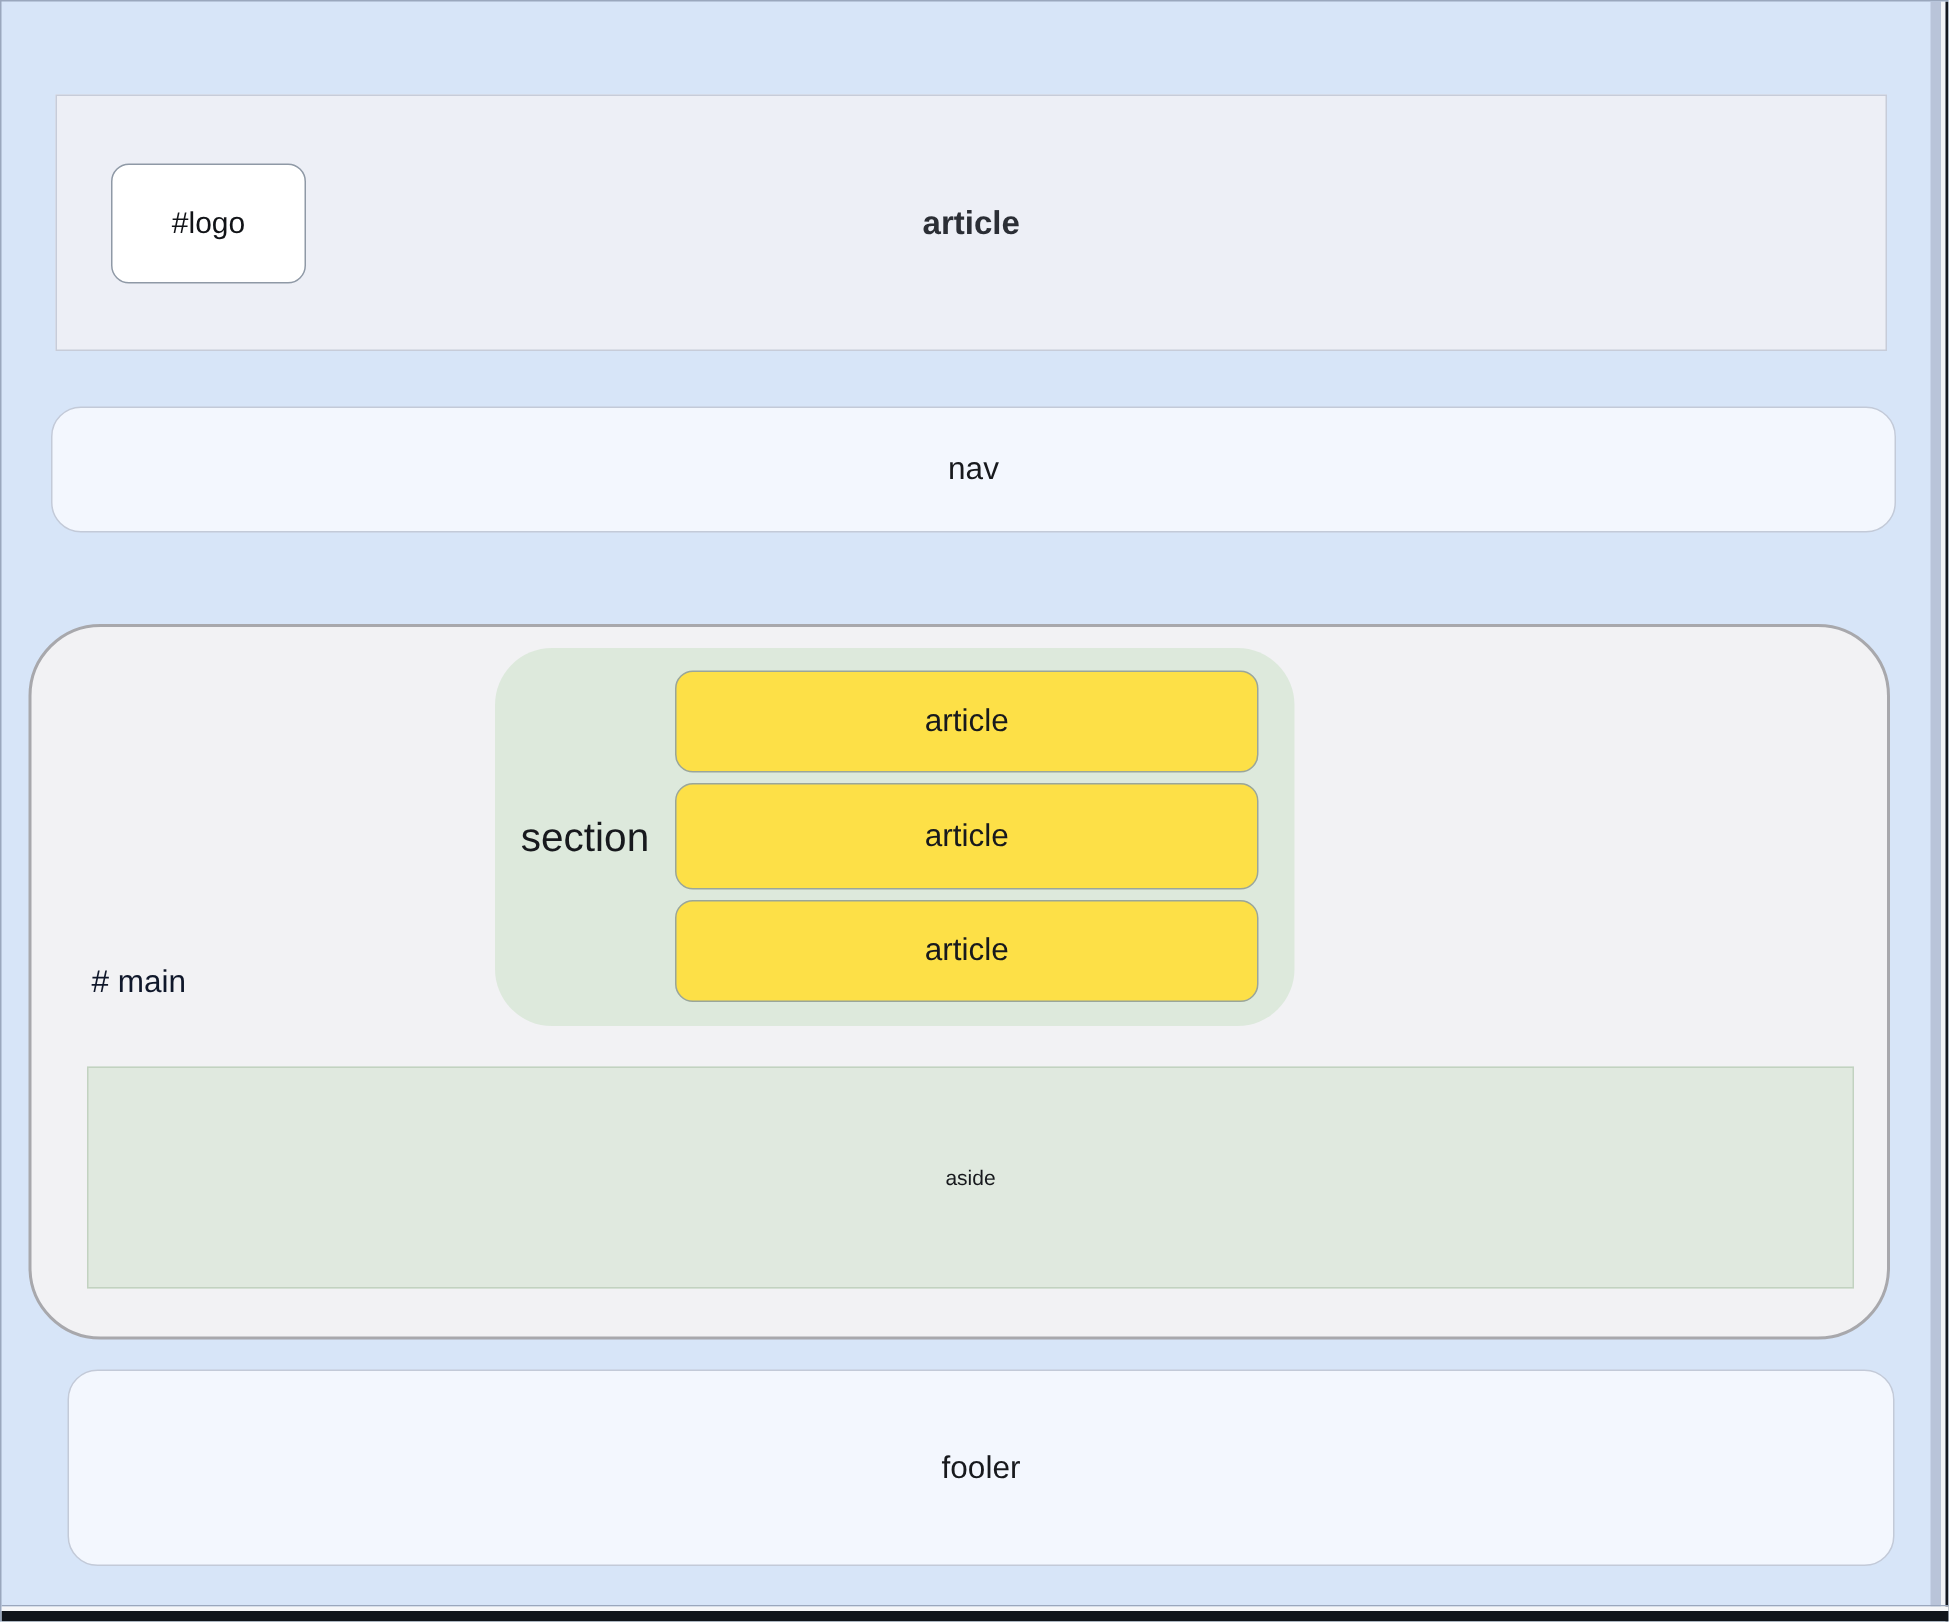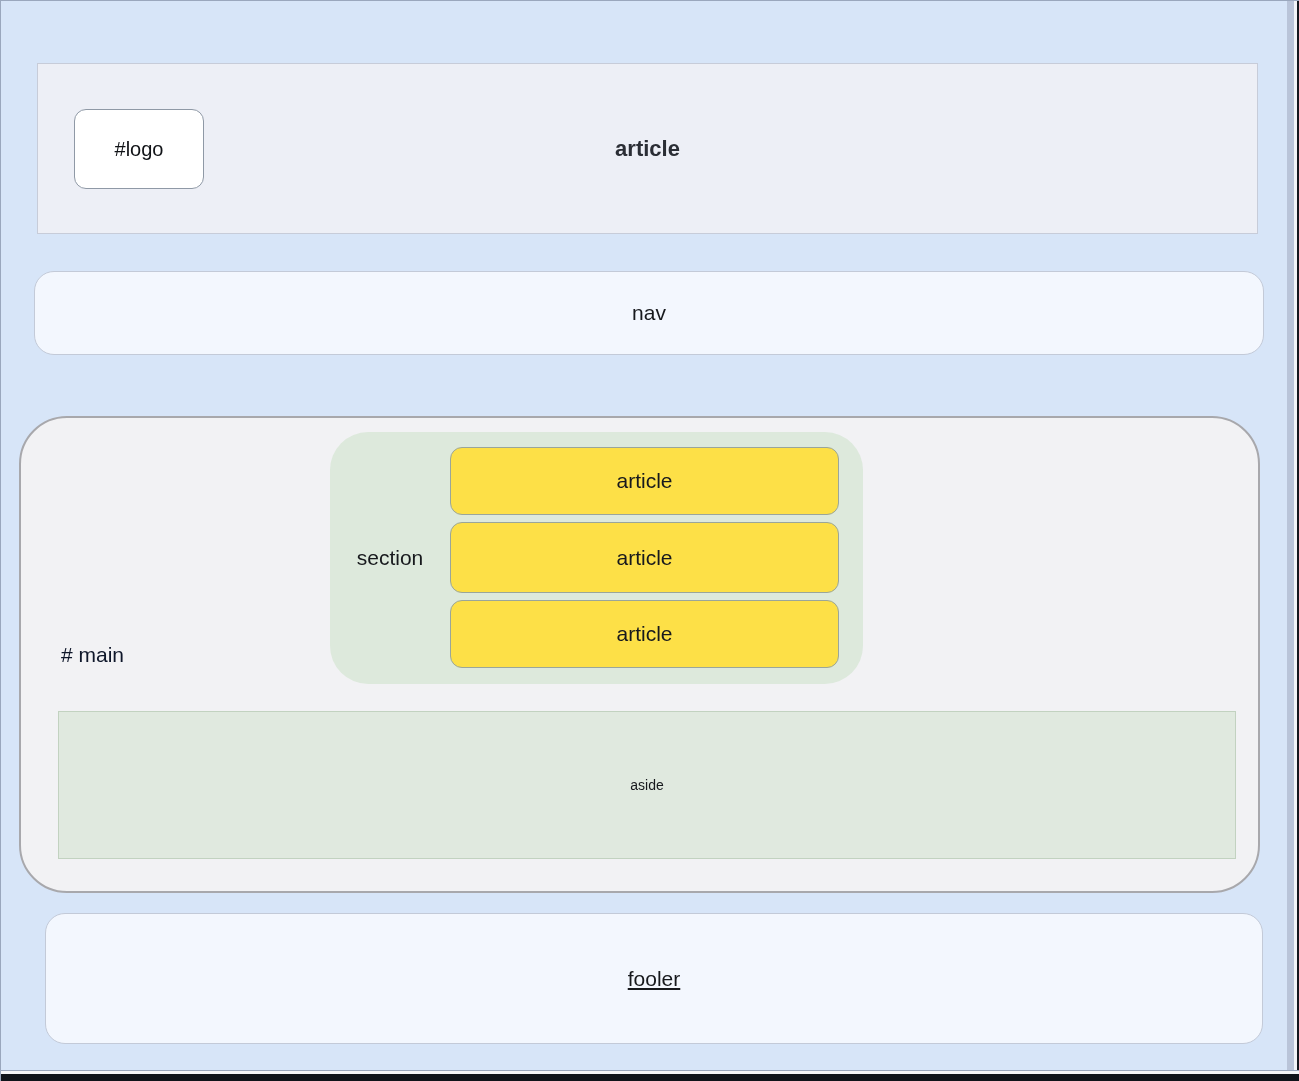--- a/index.html
+++ b/index.html
@@ -71,21 +71,21 @@
     background: #dde9dc;
     border-radius: 38px;
     display: flex;
     box-sizing: border-box;
   }
   .section-label-col {
     width: 120px;
     display: flex;
     align-items: center;
     justify-content: center;
-    font-size: 21px;
+    font-size: 27px;
   }
   .articles-col {
     flex: 1;
     margin-right: 24px;
     padding-top: 15px;
     display: flex;
     flex-direction: column;
     gap: 7px;
   }
   .article {
@@ -109,21 +109,20 @@
     align-items: center;
     justify-content: center;
     font-size: 14px;
     box-sizing: border-box;
   }
   .footer {
     left: 44px; top: 912px; width: 1218px; height: 131px;
     background: #f3f7fe;
     border: 1px solid #c3cad8;
     border-radius: 20px;
-    text-decoration: underline;
   }
   
   .right-rail {
     position: absolute;
     right: 5px; top: 0; width: 7px; height: 1074px;
     background: #b9c4d9;
   }
   .right-gap {
     position: absolute;
     right: 2px; top: 0; width: 3px; height: 1074px;

